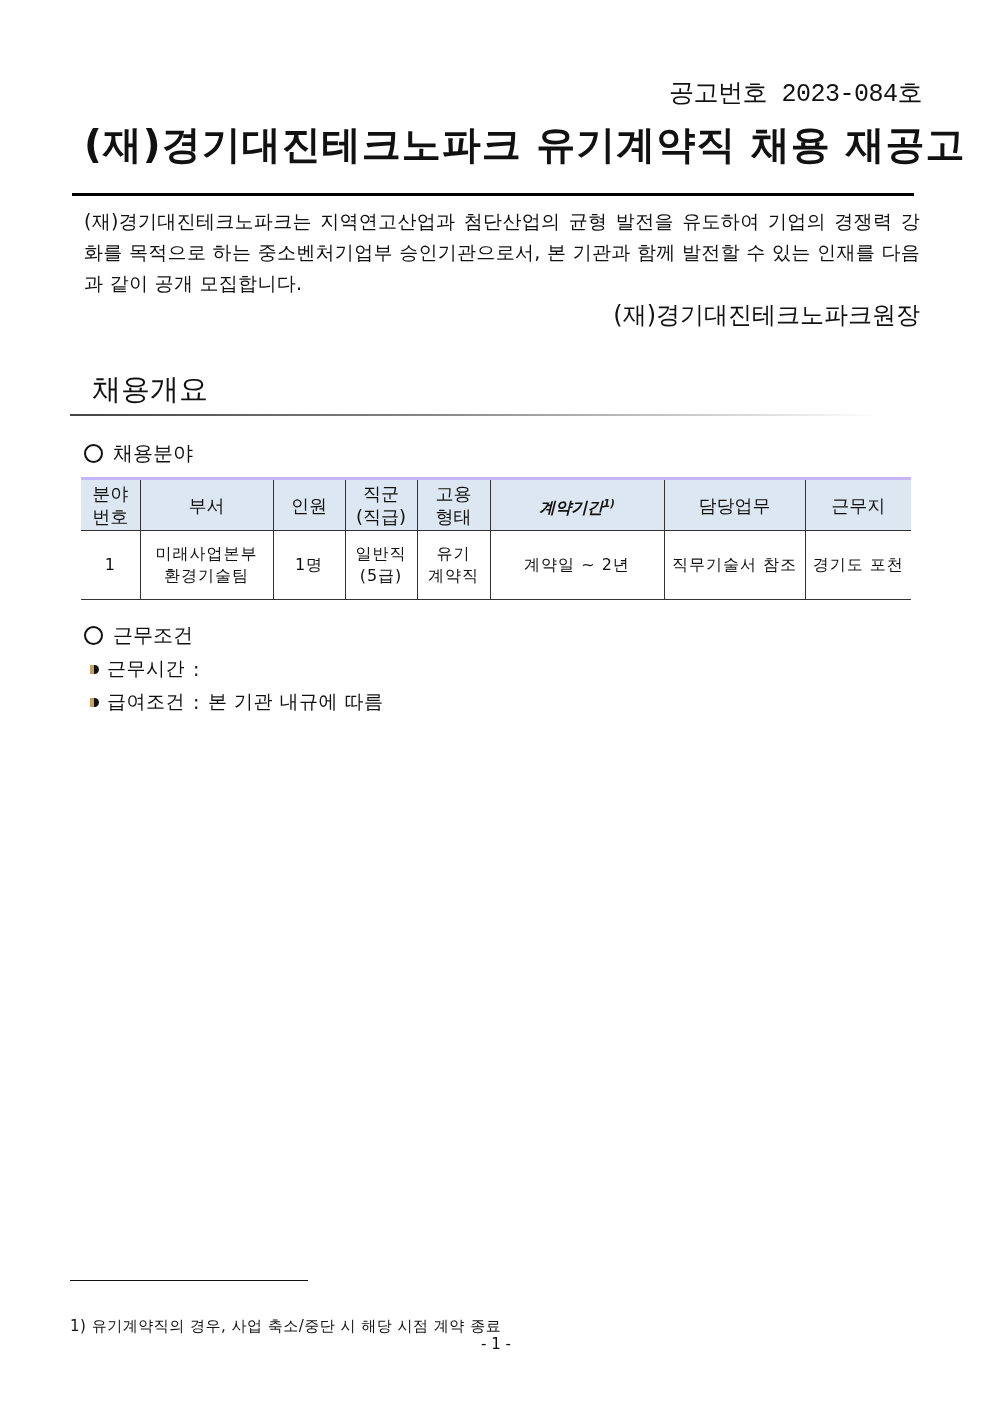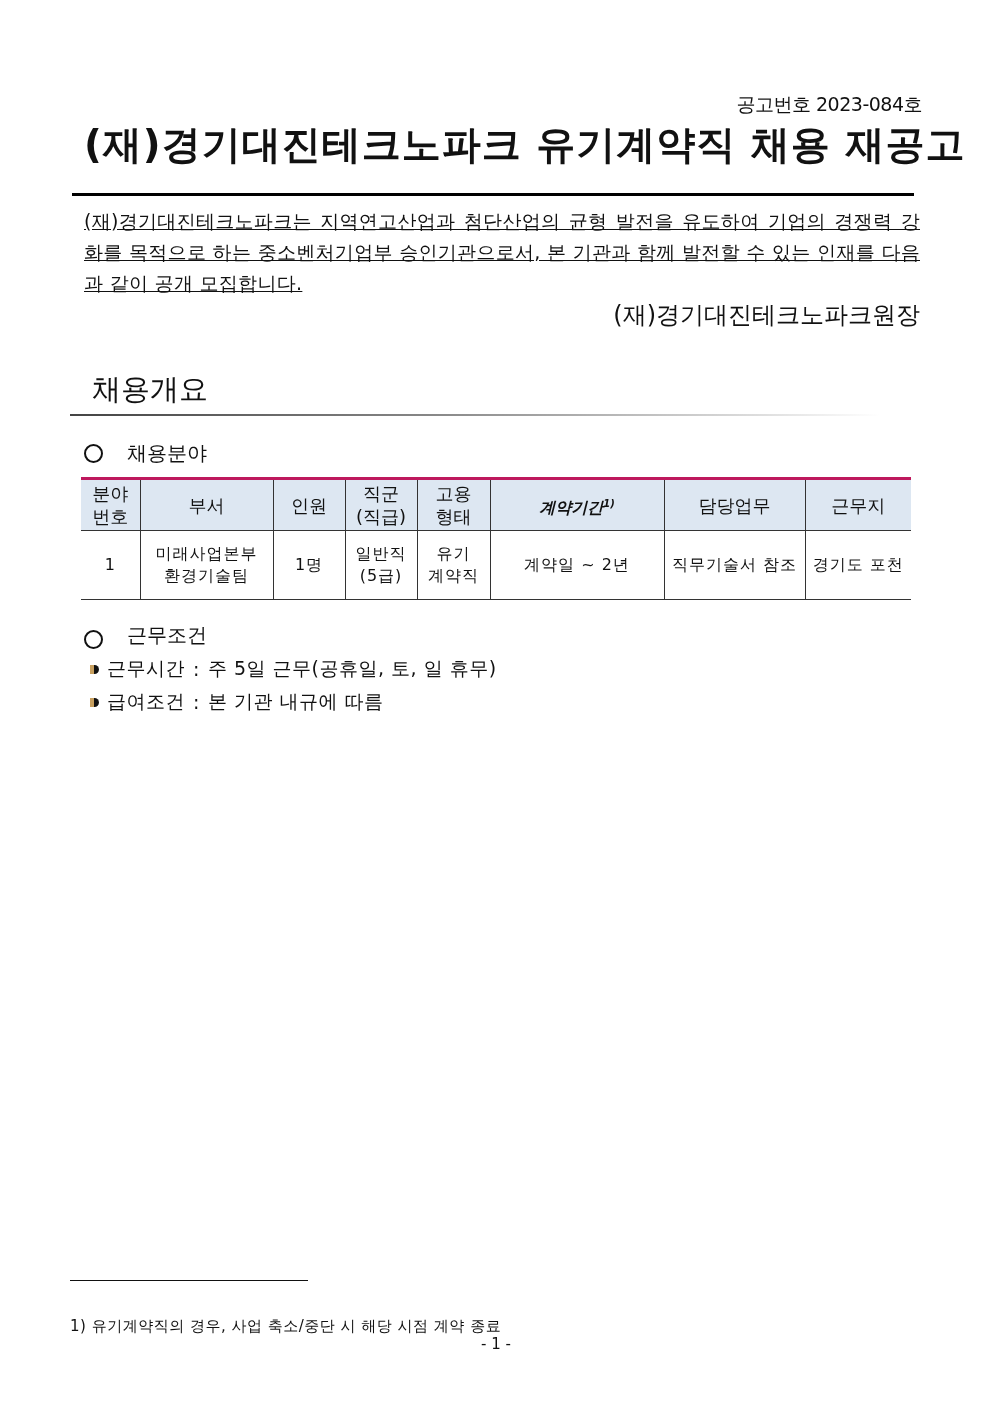--- a/index.html
+++ b/index.html
@@ -2,54 +2,54 @@
 <html><head>
 <meta charset="utf-8">
 <style>
   html, body { margin: 0; padding: 0; background: #ffffff; }
   body {
     width: 992px; height: 1403px; position: relative; overflow: hidden;
     font-family: "DejaVu Sans", "Liberation Sans", sans-serif; color: #111;
   }
   .abs { position: absolute; }
   .notice-no {
-    right: 70px; top: 92px; font-size: 19px; letter-spacing: -0.5px;
+    right: 70px; top: 76px; font-size: 25px; letter-spacing: -0.5px; font-family: Liberation Mono, monospace;
   }
   .title {
     left: 84px; top: 118px; font-size: 39px; font-weight: bold; letter-spacing: 1px;
     white-space: nowrap;
   }
   .title-rule {
     left: 72px; top: 193px; width: 842px; height: 3px; background: #000;
   }
   .intro {
     left: 84px; top: 206px; width: 836px; font-size: 19px; line-height: 31px;
-    text-align: justify; letter-spacing: 0.3px; text-decoration: underline;
+    text-align: justify; letter-spacing: 0.3px;
   }
   .intro-sign {
     right: 72px; top: 299px; font-size: 24px;
   }
   .section-title {
     left: 92px; top: 370px; font-size: 29px; font-weight: normal;
   }
   .section-rule {
     left: 70px; top: 414px; width: 810px; height: 2px;
     background: linear-gradient(to right, #444 0%, #888 45%, #ddd 85%, rgba(255,255,255,0) 100%);
   }
   .sub-heading {
-    left: 84px; font-size: 20px; display: flex; align-items: center; gap: 24px;
+    left: 84px; font-size: 20px; display: flex; align-items: center; gap: 10px;
   }
   .circle-icon {
     width: 15px; height: 15px; border: 2px solid #111; border-radius: 50%; display: inline-block;
   }
   table.recruit {
     position: absolute; left: 81px; top: 477px; width: 830px;
     border-collapse: collapse; font-size: 16px; text-align: center;
   }
-  table.recruit thead tr { border-top: 3px solid #be185d; margin-left: 8px; }
+  table.recruit thead tr { border-top: 3px solid #c4b5fd; margin-left: 8px; }
   table.recruit th {
     background: #dde7f2; font-weight: normal; font-size: 18px; height: 50px;
     border-left: 1px solid #333; border-bottom: 1px solid #333; line-height: 23px; padding: 0;
   }
   table.recruit th.bold { font-weight: bold; font-size: 16px; font-style: italic; }
   table.recruit td {
     height: 68px; border-left: 1px solid #333; border-bottom: 1px solid #333;
     line-height: 22px; padding: 0; letter-spacing: 1px;
   }
   table.recruit th:first-child, table.recruit td:first-child { border-left: none; }
@@ -127,30 +127,29 @@
       <td>
         <span>유기</span><br><span>계약직</span>
       </td>
       <td>계약일 ~ 2년</td>
       <td>직무기술서 참조</td>
       <td>경기도 포천</td>
     </tr>
   </tbody>
 </table>
 
-<div class="abs sub-heading" style="top:622px;align-items:flex-end;">
+<div class="abs sub-heading" style="top:622px;">
   <span class="circle-icon"></span>
   <span>근무조건</span>
 </div>
 
 <div class="abs bullet" style="top:656px;">
   <span class="bullet-icon"></span>
   <span>근무시간</span>
   <span>:</span>
-  <span>주 5일 근무(공휴일, 토, 일 휴무)</span>
 </div>
 <div class="abs bullet" style="top:689px;">
   <span class="bullet-icon"></span>
   <span>급여조건</span>
   <span>:</span>
   <span>본 기관 내규에 따름</span>
 </div>
 
 <div class="abs footnote-rule"></div>
 <div class="abs footnote">1) 유기계약직의 경우, 사업 축소/중단 시 해당 시점 계약 종료</div>

